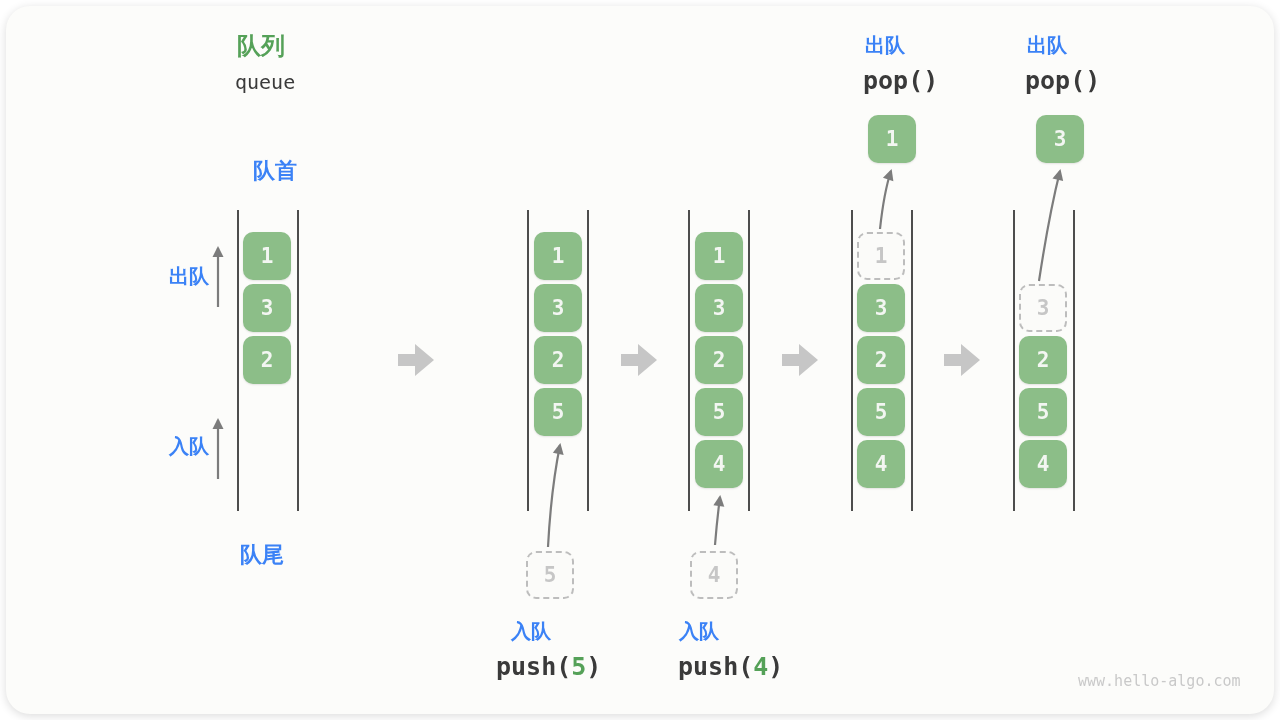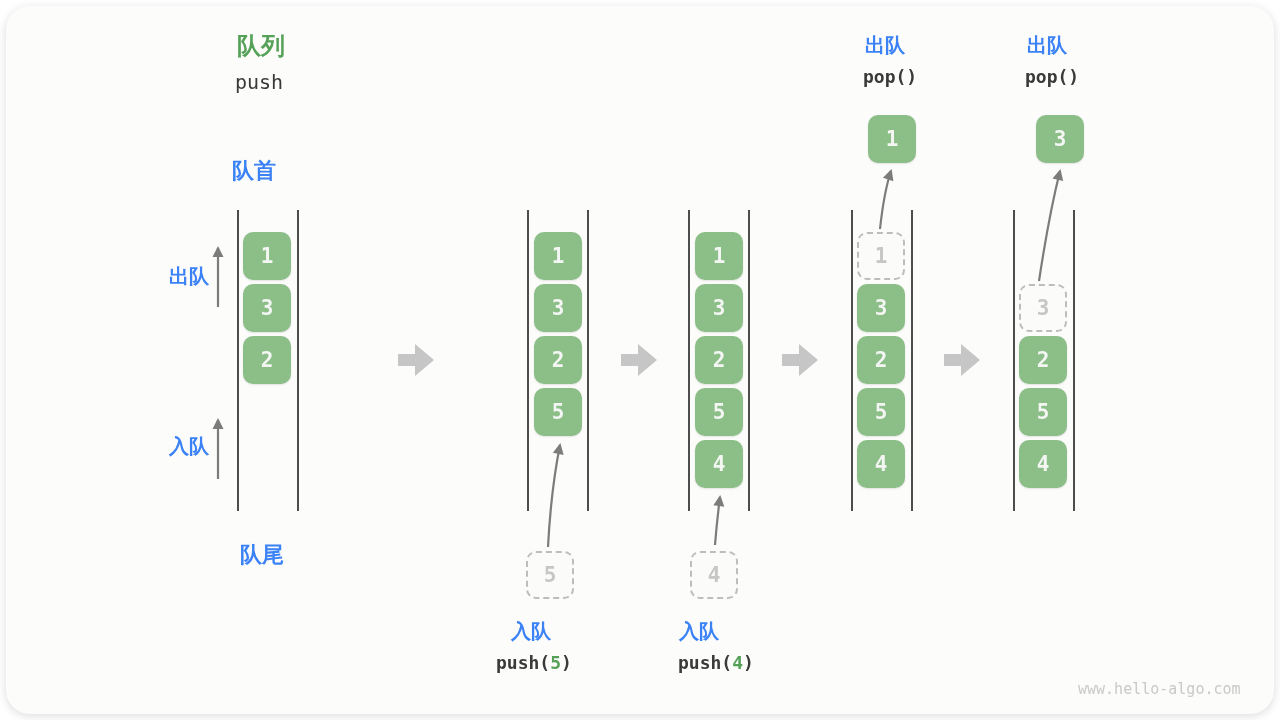--- a/index.html
+++ b/index.html
@@ -4,53 +4,53 @@
 <style>
   html,body{margin:0;padding:0;width:1280px;height:720px;overflow:hidden;background:#ffffff;}
   .stage{position:relative;width:1280px;height:720px;font-family:"Liberation Sans",sans-serif;}
   .card{position:absolute;left:6px;top:6px;right:6px;bottom:6px;background:#fcfcfa;border-radius:24px;
         box-shadow:0 2px 10px rgba(0,0,0,0.14);}
   .abs{position:absolute;}
   .cn{font-family:"Liberation Sans",sans-serif;font-weight:700;color:#3b82f6;}
   .mono{font-family:"DejaVu Sans Mono",monospace;color:#3a3a3a;}
   .title-zh{left:237px;top:30px;font-size:24px;color:#55a158;}
   .title-en{left:235px;top:70px;font-size:20px;}
-  .lbl-front{left:232px;top:156px;font-size:22px;}
+  .lbl-front{left:253px;top:156px;font-size:22px;}
   .lbl-rear{left:240px;top:540px;font-size:22px;}
   .lbl-deq{left:169px;top:263px;font-size:20px;}
   .lbl-enq{left:169px;top:433px;font-size:20px;}
   .vline{position:absolute;width:2px;top:210px;height:301px;background:#4d4d4d;}
   .cell{position:absolute;width:48px;height:48px;border-radius:10px;background:#8cbe88;
         color:#f3f6f2;font-family:"DejaVu Sans Mono",monospace;font-weight:700;font-size:21px;
         line-height:48px;text-align:center;box-shadow:0 1px 2px rgba(0,0,0,0.10);}
   .ghost{position:absolute;width:48px;height:48px;border-radius:10px;border:2px dashed #bdbdbd;
          box-sizing:border-box;background:#fbfbf9;color:#c6c6c6;
          font-family:"DejaVu Sans Mono",monospace;font-weight:700;font-size:21px;
          line-height:44px;text-align:center;}
   .op-zh{font-size:20px;}
-  .op-code{font-size:18px;font-weight:700;}
+  .op-code{font-size:25px;font-weight:700;}
   .op-arg{color:#55a158;font-weight:700;}
-  .watermark{left:1078px;top:672px;font-size:15px;color:#c9c9c9;font-weight:400;margin-top:8px;}
+  .watermark{left:1078px;top:672px;font-size:15px;color:#c9c9c9;font-weight:400;}
   svg{position:absolute;left:0;top:0;pointer-events:none;}
   
   .x1a{left:237px}.x1b{left:297px}.x2a{left:527px}.x2b{left:587px}
   .x3a{left:688px}.x3b{left:748px}.x4a{left:851px}.x4b{left:911px}
   .x5a{left:1013px}.x5b{left:1073px}
   
   .r0{top:232px}.r1{top:284px}.r2{top:336px}.r3{top:388px}.r4{top:440px}
   .c1{left:243px}.c2{left:534px}.c3{left:695px}.c4{left:857px}.c5{left:1019px}
 </style>
 </head>
 <body>
 
 <div class="stage">
   <div class="card"></div>
 
   <div class="abs cn title-zh">队列</div>
-  <div class="abs mono title-en">push</div>
+  <div class="abs mono title-en">queue</div>
 
   <div class="abs cn lbl-front">队首</div>
   <div class="abs cn lbl-rear">队尾</div>
   <div class="abs cn lbl-deq">出队</div>
   <div class="abs cn lbl-enq">入队</div>
 
   <div class="vline x1a"></div>
   <div class="vline x1b"></div>
   <div class="vline x2a"></div>
   <div class="vline x2b"></div>

